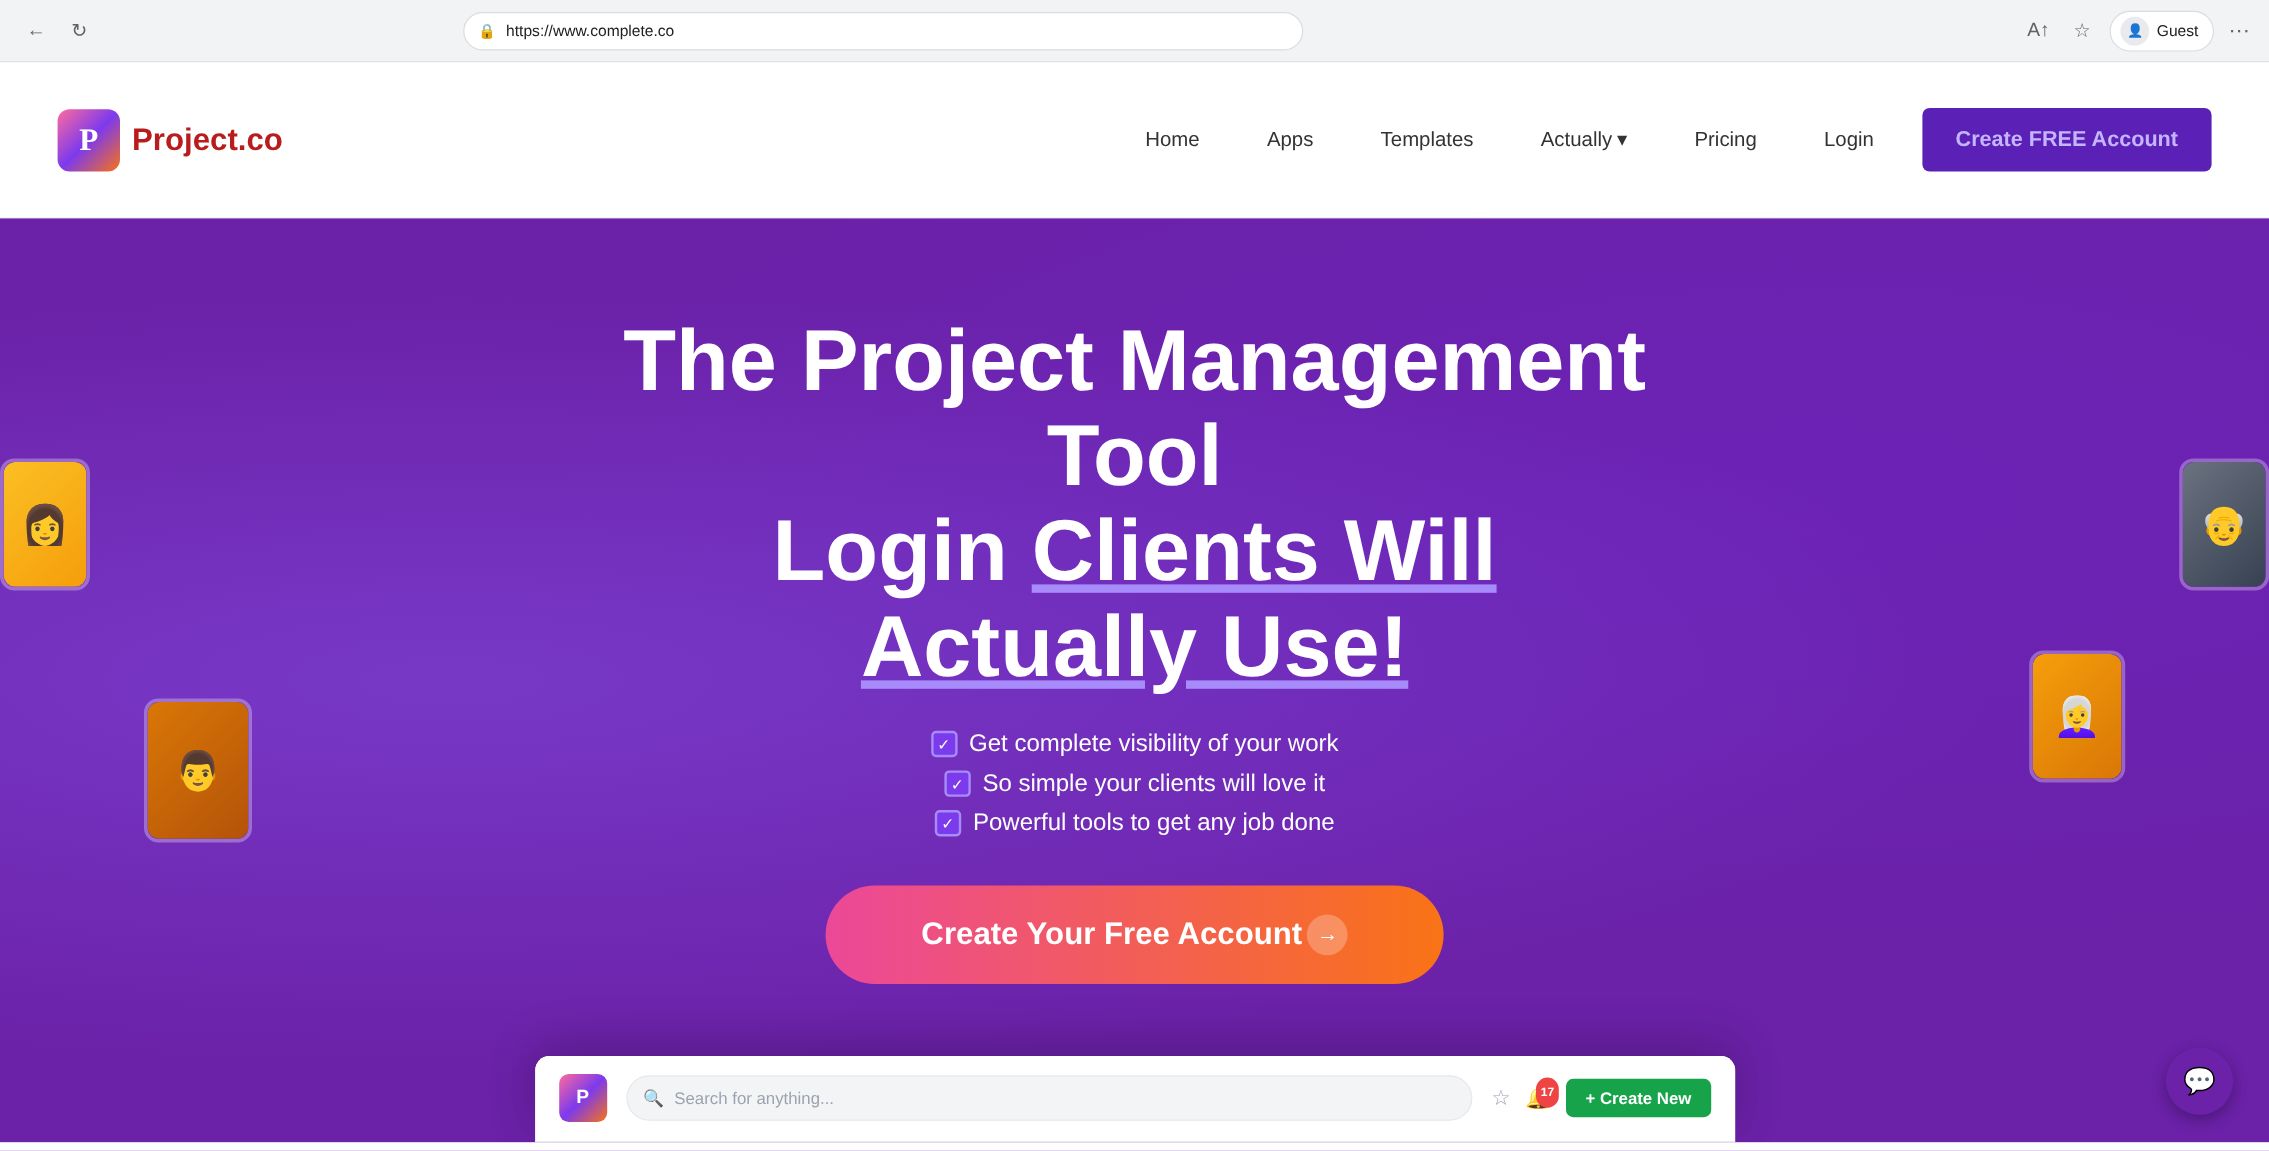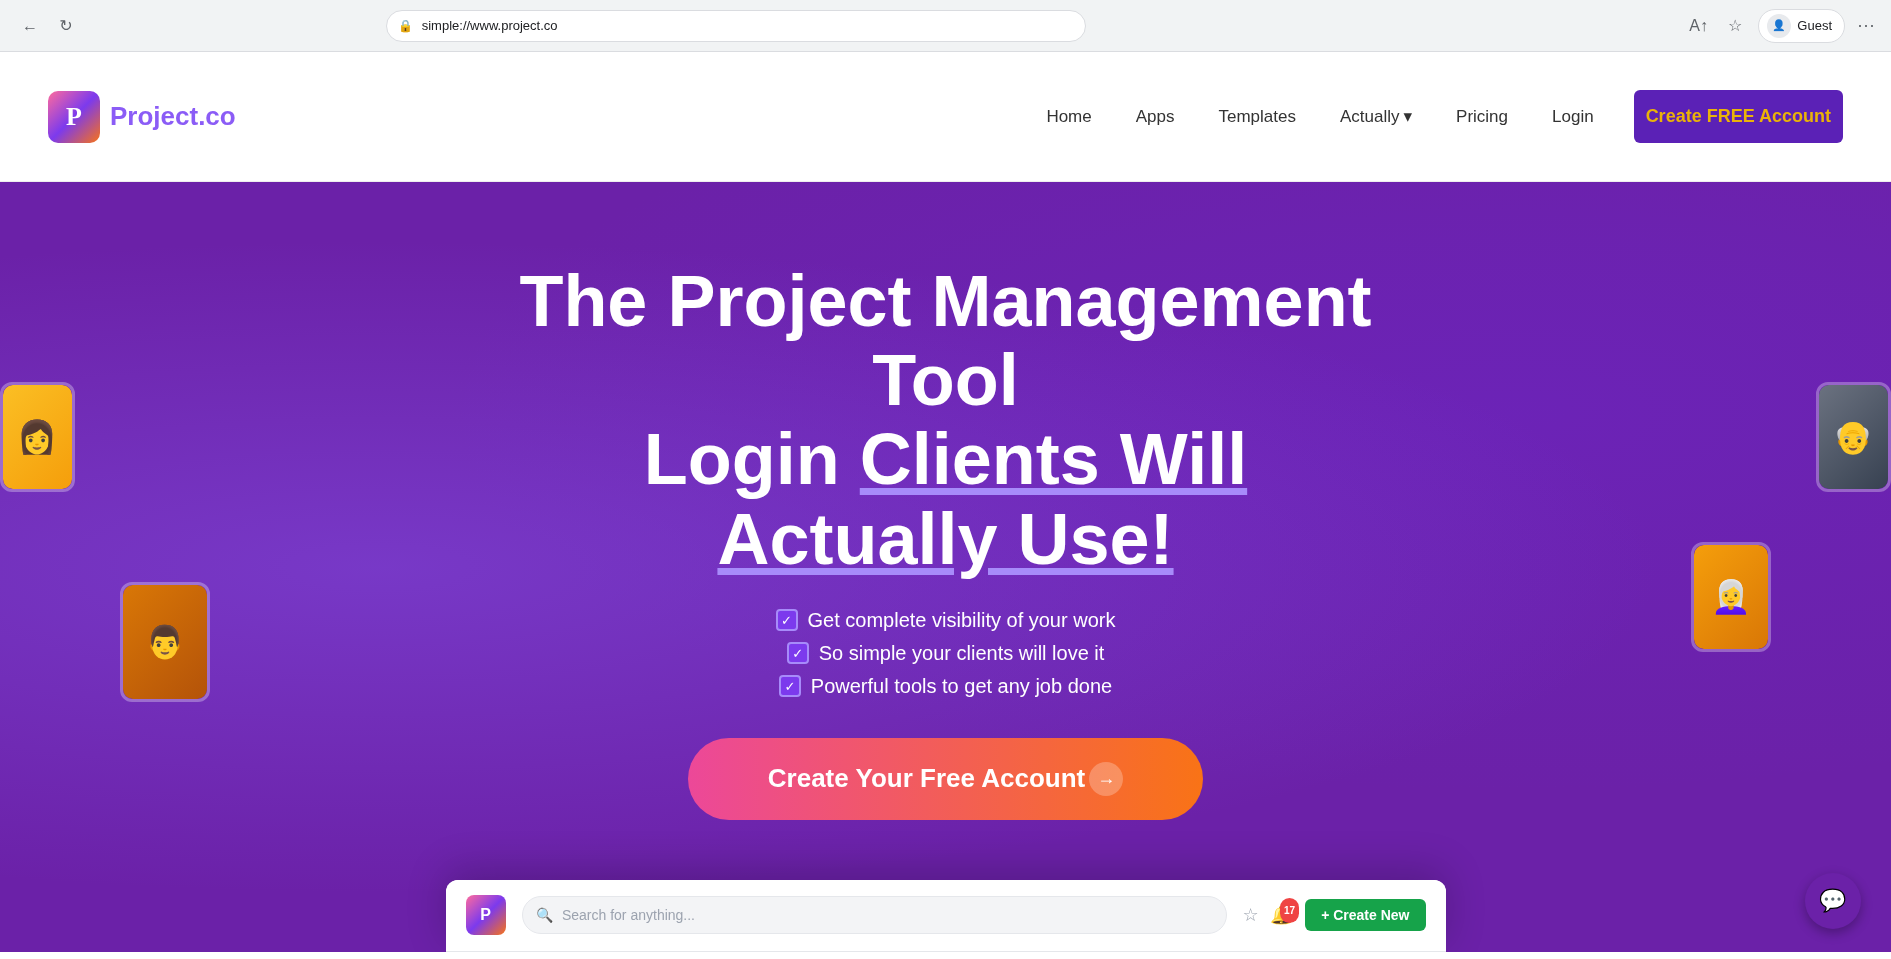--- a/index.html
+++ b/index.html
@@ -68,36 +68,36 @@
       width: 52px; height: 52px;
       background: linear-gradient(135deg, #ff6b9d 0%, #7c3aed 50%, #f97316 100%);
       border-radius: 10px;
       display: flex; align-items: center; justify-content: center;
       position: relative;
     }
     .logo-p {
       font-size: 26px; font-weight: 900; color: #fff;
       font-family: Georgia, serif;
     }
-    .logo-text { font-size: 26px; font-weight: 700; color: #8b5cf6; }
+    .logo-text { font-size: 26px; font-weight: 700; color: #b91c1c; }
     .nav-links {
-      display: flex; align-items: center; gap: 44px;
+      display: flex; align-items: center; gap: 56px;
       margin-left: auto;
       margin-right: 40px;
     }
     .nav-link {
       font-size: 17px; color: #333; text-decoration: none; cursor: pointer;
       background: none; border: none; display: flex; align-items: center; gap: 4px;
     }
     .nav-cta {
       background: #5b21b6;
-      color: #eab308;
+      color: #c4b5fd;
       border: none;
       border-radius: 6px;
-      padding: 16px 12px;
+      padding: 16px 28px;
       font-size: 18px;
       font-weight: 700;
       cursor: pointer;
     }
 
     
     .hero {
       background: #6b21a8;
       min-height: 700px;
       position: relative;
@@ -288,21 +288,21 @@
 </head>
 <body>
 
 <div class="browser-chrome">
   <div class="browser-nav-buttons">
     <button class="browser-nav-btn">←</button>
     <button class="browser-nav-btn">↻</button>
   </div>
   <div class="browser-address-bar">
     <span class="browser-address-lock">🔒</span>
-    <span>simple://www.project.co</span>
+    <span>https://www.complete.co</span>
   </div>
   <div class="browser-right-controls">
     <button class="browser-icon-btn">A↑</button>
     <button class="browser-icon-btn">☆</button>
     <button class="browser-profile-btn">
       <div class="browser-profile-avatar">
         <span>👤</span>
       </div>
       <span>Guest</span>
     </button>

